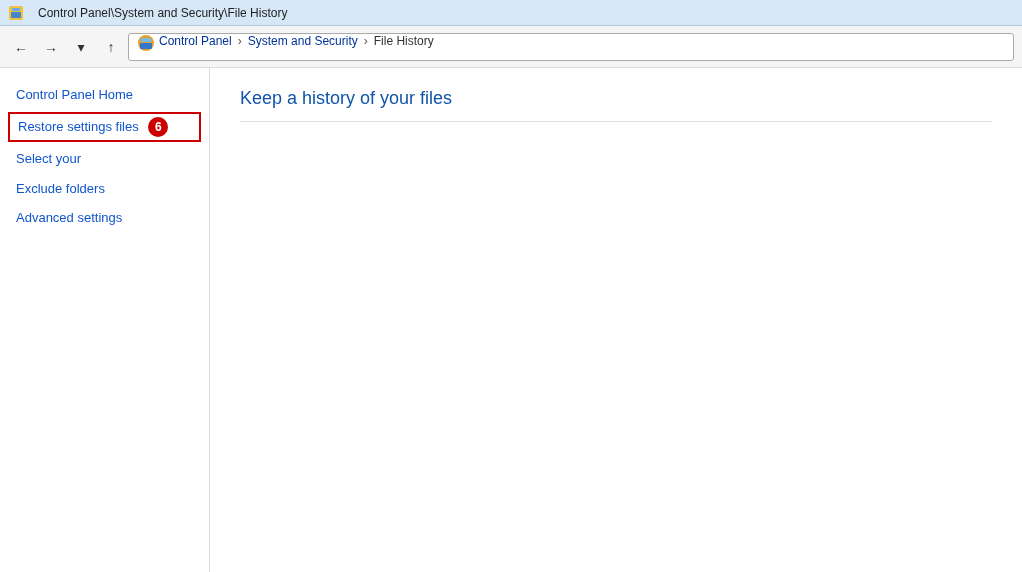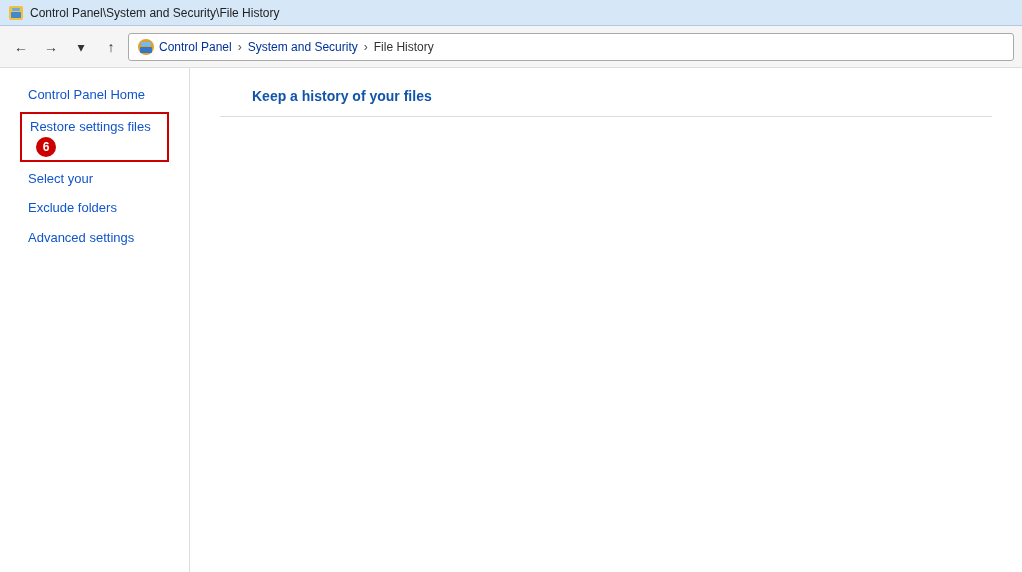--- a/index.html
+++ b/index.html
@@ -26,20 +26,21 @@
     .title-bar-icon {
       width: 16px;
       height: 16px;
       display: flex;
       align-items: center;
       justify-content: center;
     }
     .title-bar-text {
       font-size: 12px;
       color: #222;
+      margin-left: 8px;
     }
 
     
     .nav-bar {
       background: #f5f5f5;
       height: 42px;
       display: flex;
       align-items: center;
       padding: 0 8px;
       gap: 4px;
@@ -58,21 +59,20 @@
       color: #333;
       font-size: 14px;
     }
     .address-bar {
       flex: 1;
       height: 28px;
       border: 1px solid #aaa;
       border-radius: 3px;
       background: #fff;
       display: flex;
-      align-items: center;
       padding: 0 8px;
       gap: 4px;
       font-size: 12px;
     }
     .address-icon {
       width: 18px;
       height: 18px;
       display: flex;
       align-items: center;
       justify-content: center;
@@ -93,23 +93,23 @@
     }
 
     
     .main-content {
       display: flex;
       height: calc(572px - 26px - 42px);
     }
 
     
     .sidebar {
-      width: 190px;
+      width: 210px;
       border-right: 1px solid #ddd;
-      padding: 12px 12px;
+      padding: 12px 0;
       flex-shrink: 0;
     }
     .sidebar-item {
       padding: 5px 16px;
       cursor: pointer;
       color: #1155cc;
       font-size: 13px;
       line-height: 1.5;
       text-decoration: none;
       display: block;
@@ -136,25 +136,24 @@
       margin-left: 6px;
       vertical-align: middle;
     }
 
     
     .content-panel {
       flex: 1;
       padding: 20px 30px;
     }
     .content-title {
-      font-size: 14px;
+      font-size: 18px;
       color: #1155aa;
-      font-weight: 700;
+      font-weight: 400;
       margin-bottom: 12px;
-      margin-left: 32px;
     }
     .content-description {
       font-size: 13px;
       color: #333;
       margin-bottom: 20px;
     }
     .content-divider {
       border: none;
       border-top: 1px solid #ddd;
       margin: 8px 0 16px 0;

